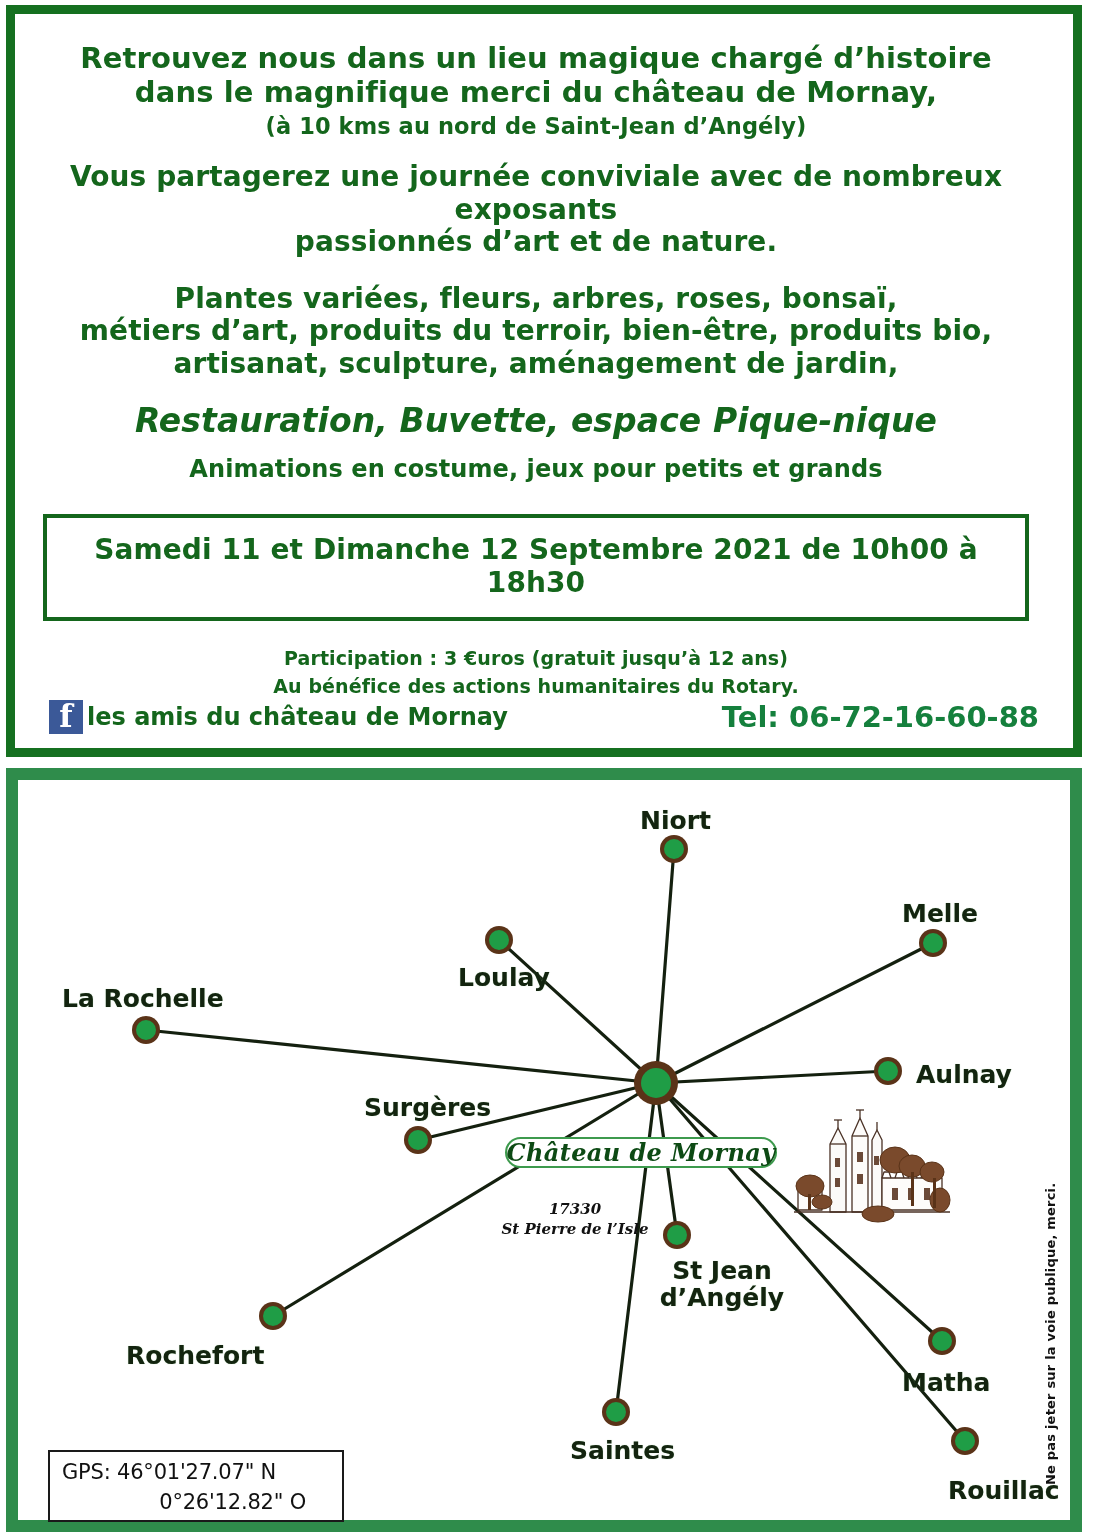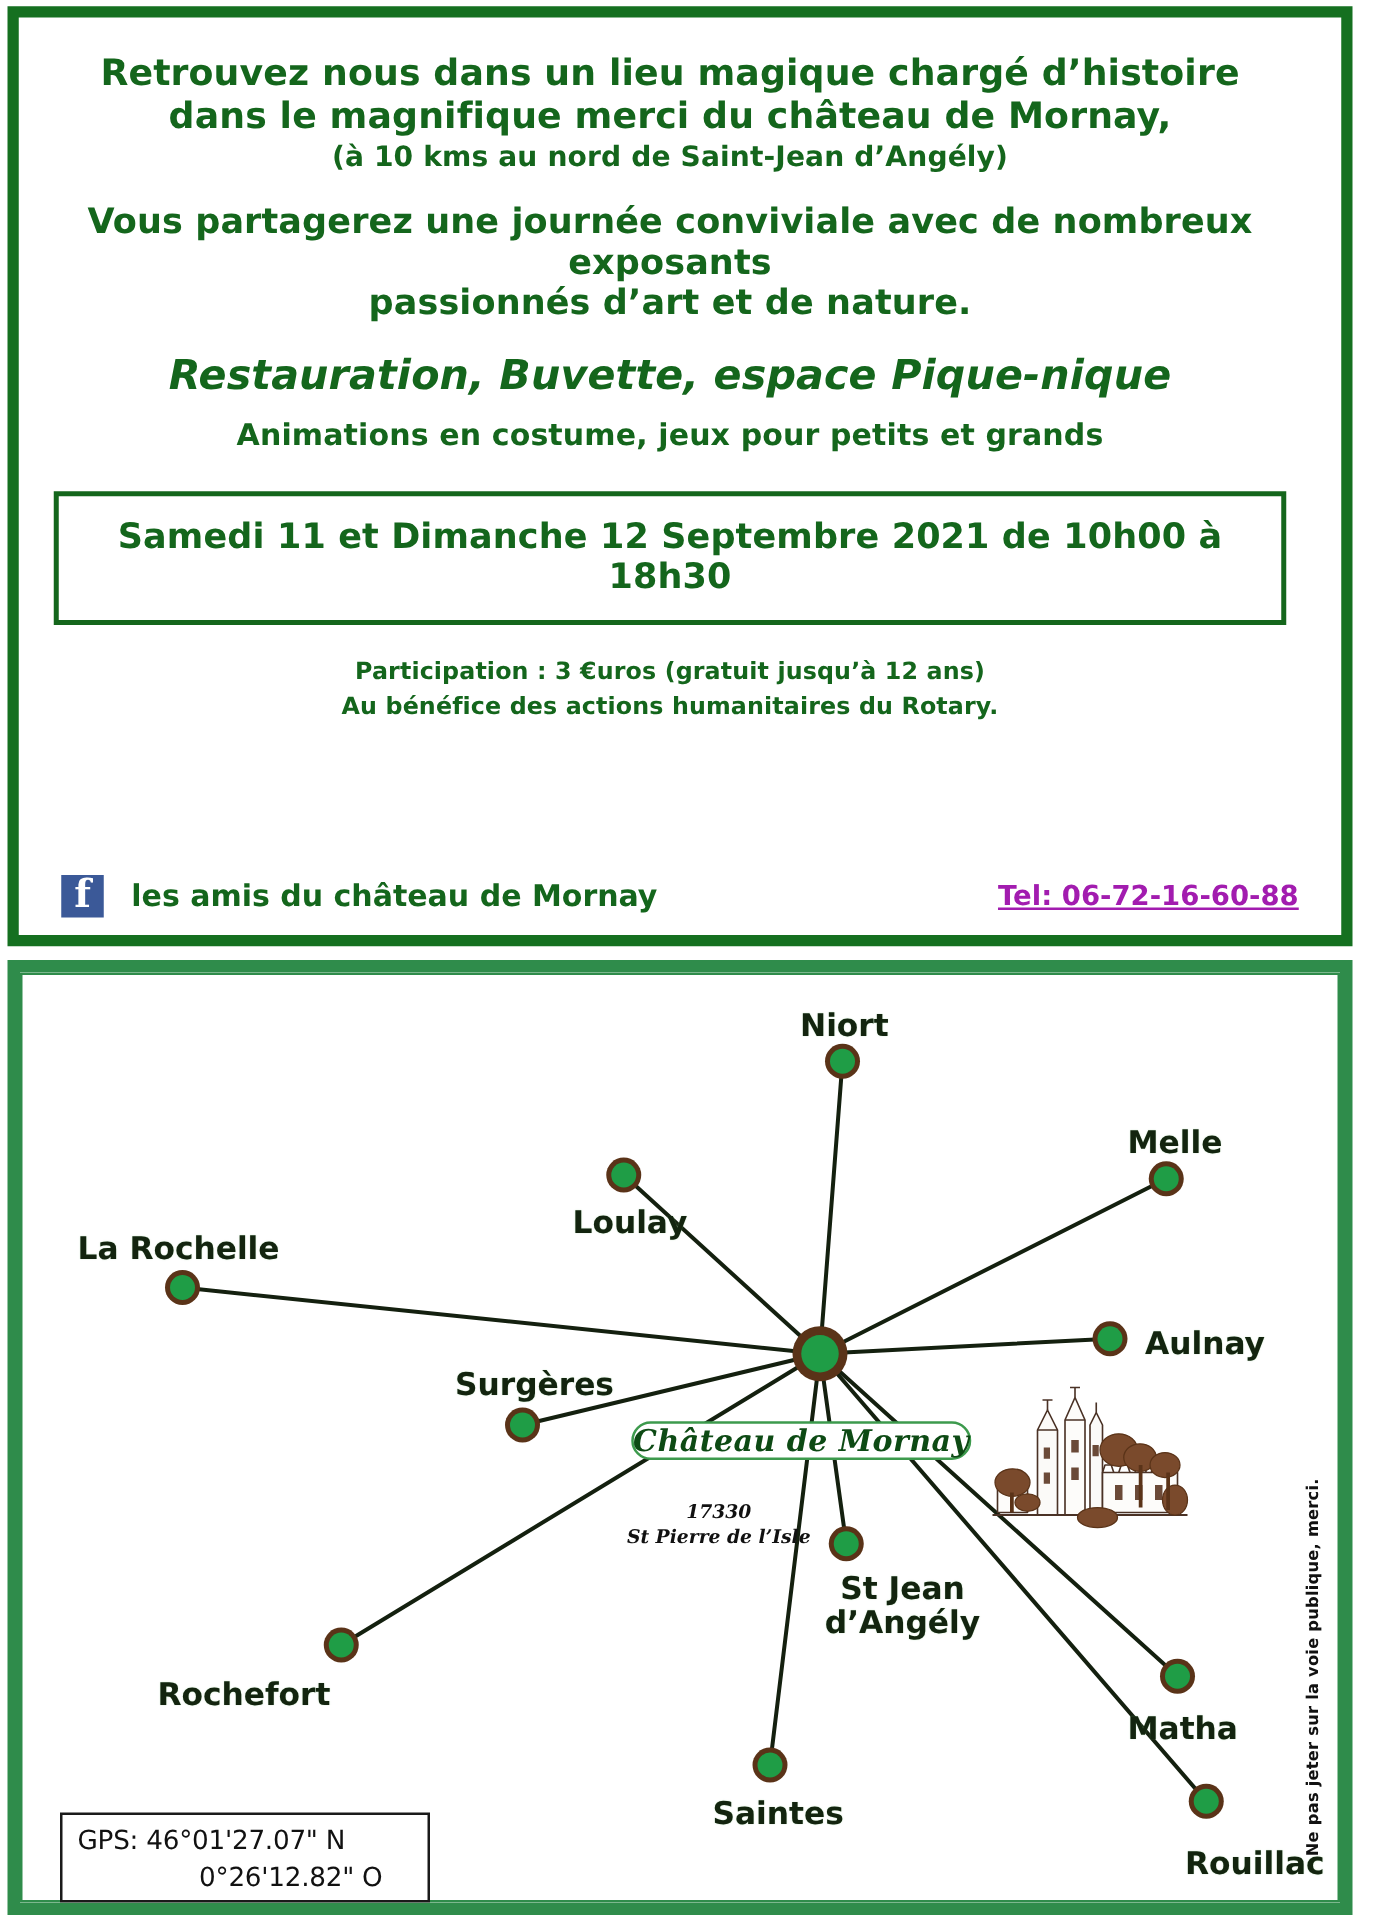--- a/index.html
+++ b/index.html
@@ -76,21 +76,21 @@
     left: 34px;
     right: 34px;
     bottom: 14px;
     display: flex;
     align-items: center;
     justify-content: space-between;
   }
   .fb-group {
     display: flex;
     align-items: center;
-    gap: 18px;
+    gap: 0;
   }
   .fb-icon {
     width: 34px;
     height: 34px;
     background: #3b5998;
     position: relative;
     flex: none;
     display: block;
   }
   .fb-icon::after {
@@ -108,25 +108,24 @@
     letter-spacing: 0;
   }
   .fb-label {
     font-size: 24px;
     font-weight: bold;
     color: #14661c;
     padding-left: 4px;
     white-space: nowrap;
   }
   .tel {
-    font-size: 22px;
-    font-weight: bold;
-    color: #a21caf;
-    white-space: nowrap;
-    text-decoration: underline;
+    font-size: 29px;
+    font-weight: bold;
+    color: #15803d;
+    white-space: nowrap;
   }
 
   
   .map-panel {
     position: absolute;
     left: 6px;
     top: 768px;
     width: 1076px;
     height: 764px;
     border: 10px solid #2f8c4b;
@@ -265,20 +264,25 @@
 
       <div class="ln size-lg">Retrouvez nous dans un lieu magique chargé d’histoire</div>
       <div class="ln size-lg">dans le magnifique merci du château de Mornay,</div>
       <div class="ln size-sm" style="margin-top:4px;">(à 10 kms au nord de Saint-Jean d’Angély)</div>
 
       <div class="block-gap-1">
         <div class="ln size-md">Vous partagerez une journée conviviale avec de nombreux exposants</div>
         <div class="ln size-md">passionnés d’art et de nature.</div>
       </div>
 
+      <div class="block-gap-2">
+        <div class="ln size-md">Plantes variées, fleurs, arbres, roses, bonsaï,</div>
+        <div class="ln size-md">métiers d’art, produits du terroir, bien-être, produits bio,</div>
+        <div class="ln size-md">artisanat, sculpture, aménagement de jardin,</div>
+      </div>
 
       <div class="ln size-xl block-gap-3">Restauration, Buvette, espace Pique-nique</div>
       <div class="ln size-anim block-gap-4">Animations en costume, jeux pour petits et grands</div>
 
       <div class="date-box">
         <div class="ln">Samedi 11 et Dimanche 12 Septembre 2021 de 10h00 à 18h30</div>
       </div>
 
       <div class="participation-block">
         <div class="ln size-part">Participation : 3 €uros (gratuit jusqu’à 12 ans)</div>

